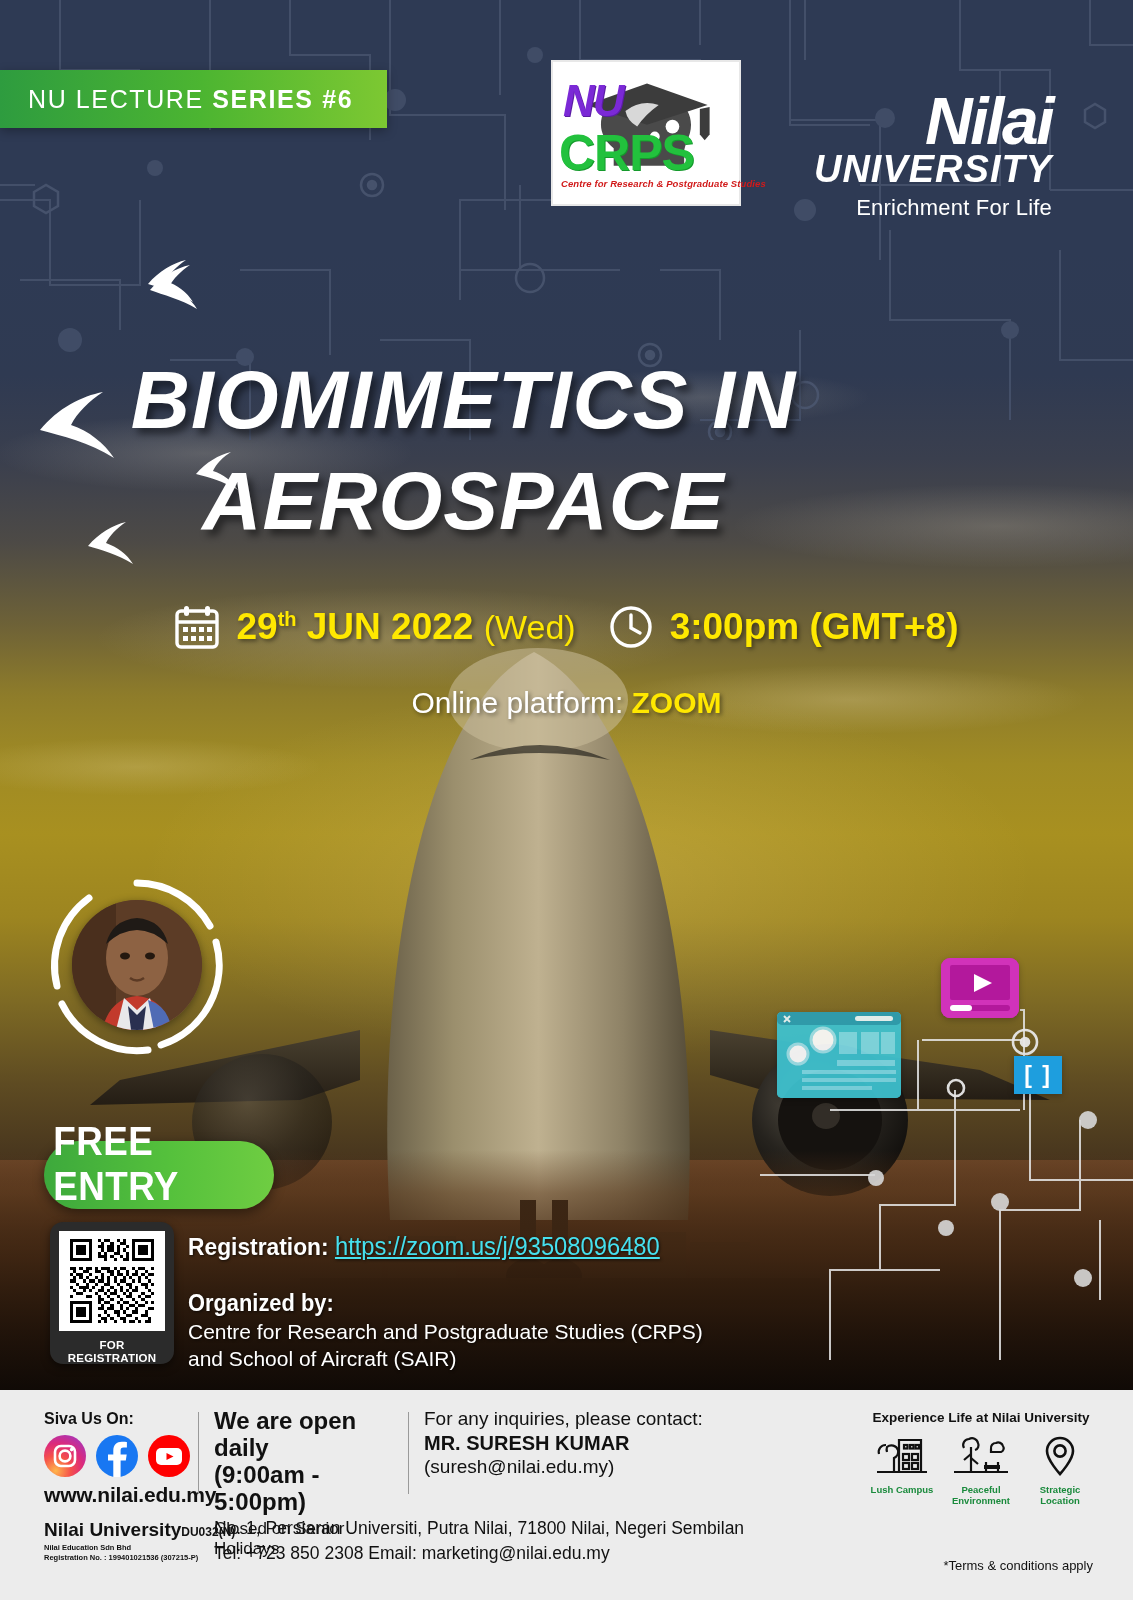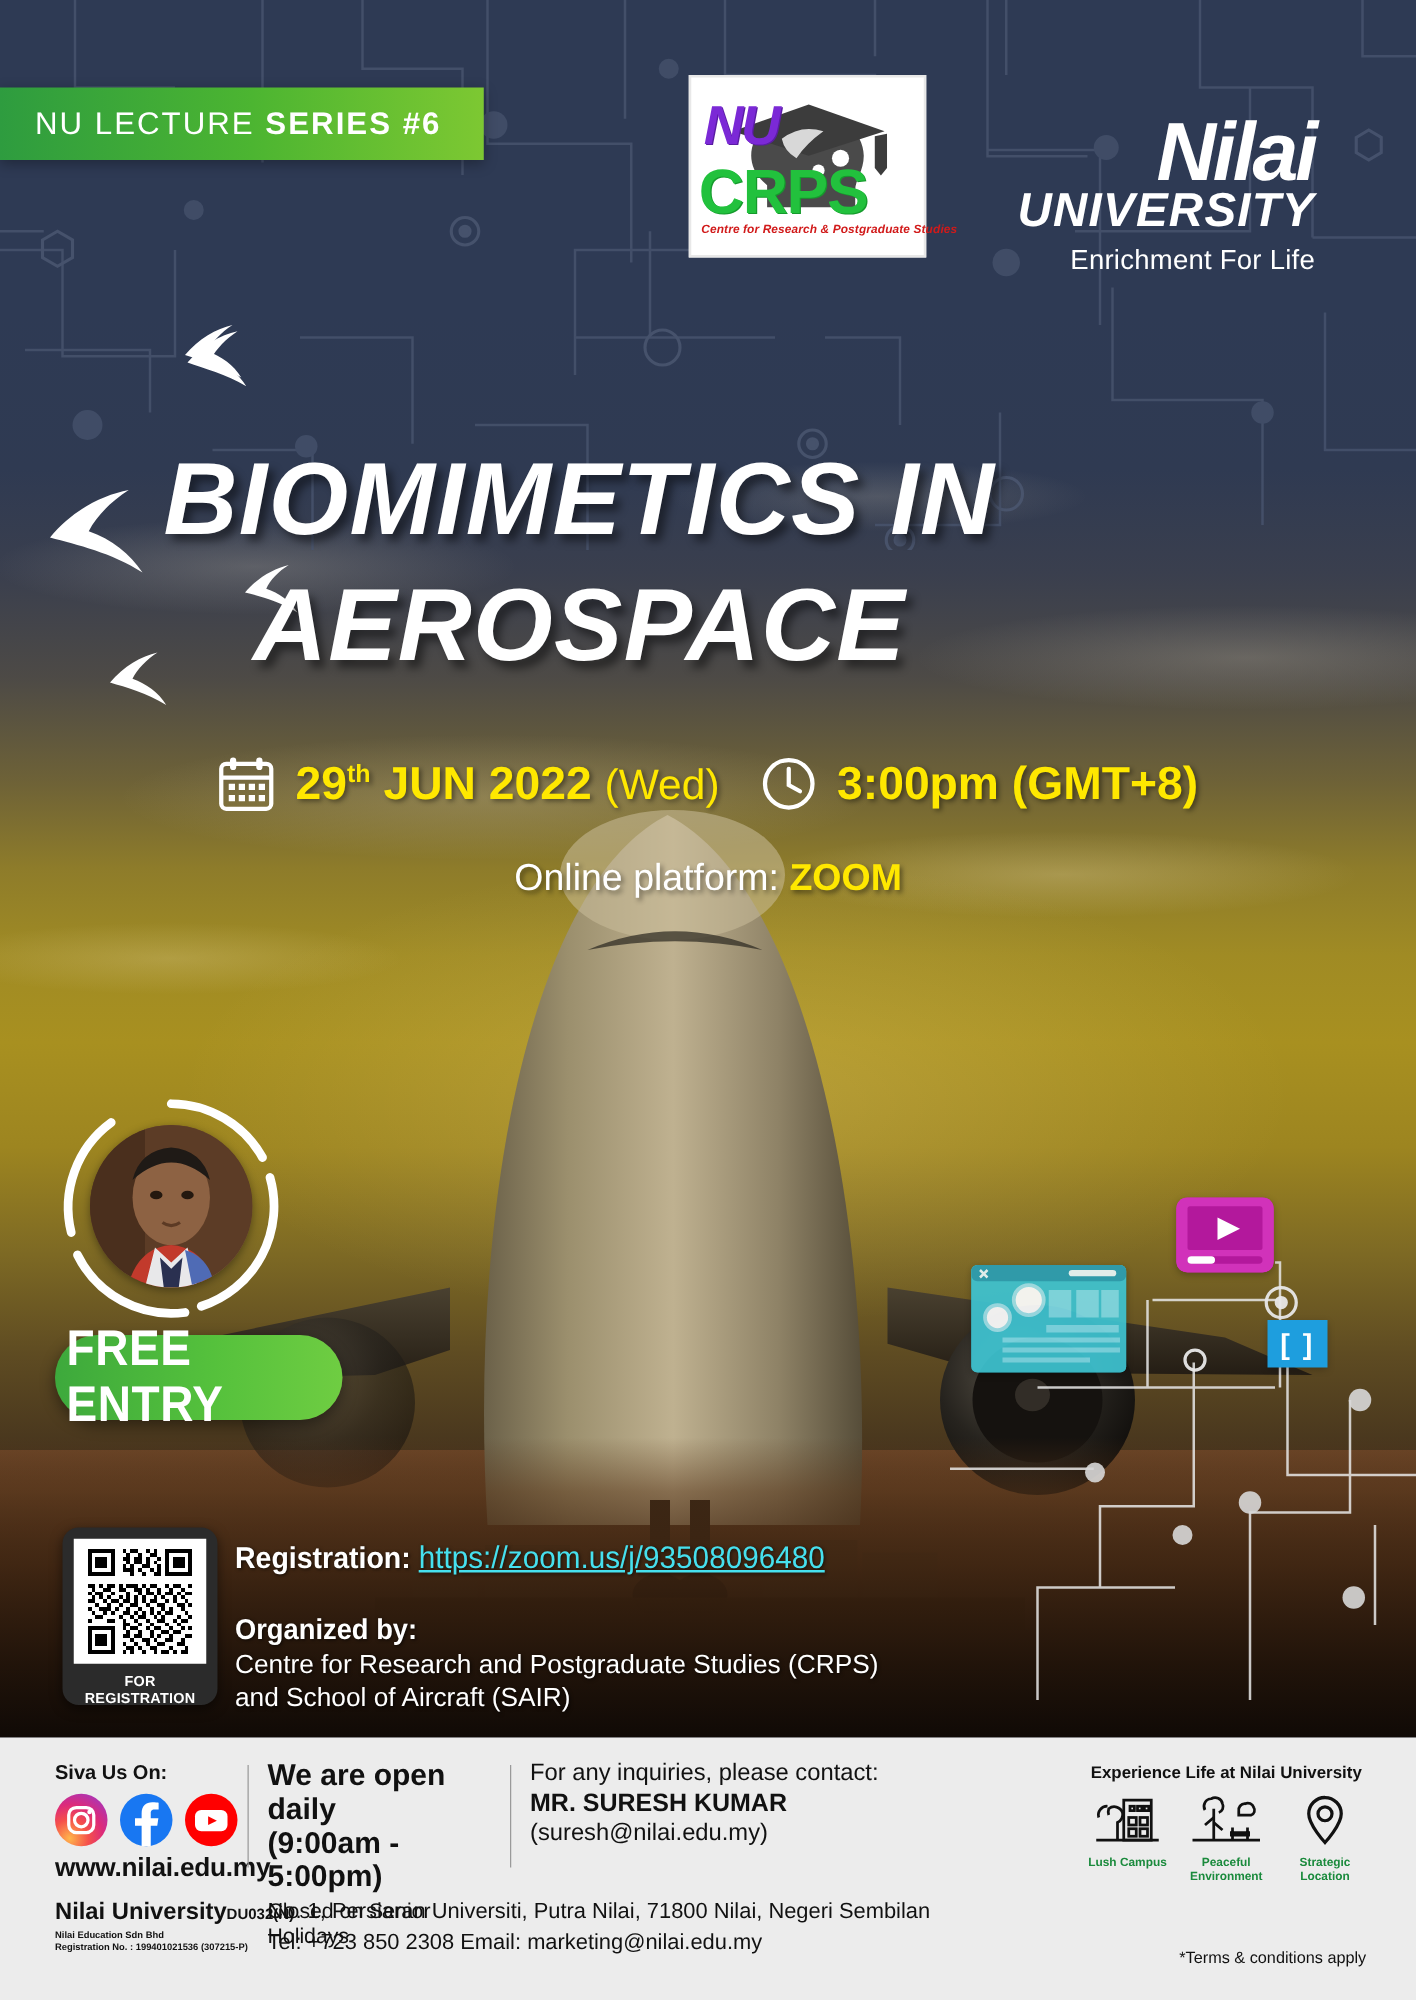--- a/index.html
+++ b/index.html
@@ -174,24 +174,24 @@
   }
   .win-code {
     position:absolute; left:1014px; top:1056px; width:48px; height:38px;
     background:#1e9ede; display:flex; align-items:center; justify-content:center;
     color:#fff; font-size:23px; font-weight:700; letter-spacing:2px;
     box-shadow:0 2px 6px rgba(0,0,0,.25);
   }
 
   
   .free-entry {
-    position:absolute; left:44px; top:1068px; width:230px; height:68px;
+    position:absolute; left:44px; top:1141px; width:230px; height:68px;
     border-radius:34px;
     background:linear-gradient(90deg,#3da93c 0%,#55c13c 55%,#6fcd42 100%);
-    display:flex; align-items:center; justify-content:center;
+    display:flex; align-items:flex-end; justify-content:center;
     box-shadow:0 4px 12px rgba(0,0,0,.45);
   }
   .free-entry span {
     color:#fff; font-size:40px; font-weight:800; letter-spacing:.5px;
     transform:scaleX(.92);
   }
 
   
   .qr-card {
     position:absolute; left:50px; top:1222px; width:124px; height:142px;

